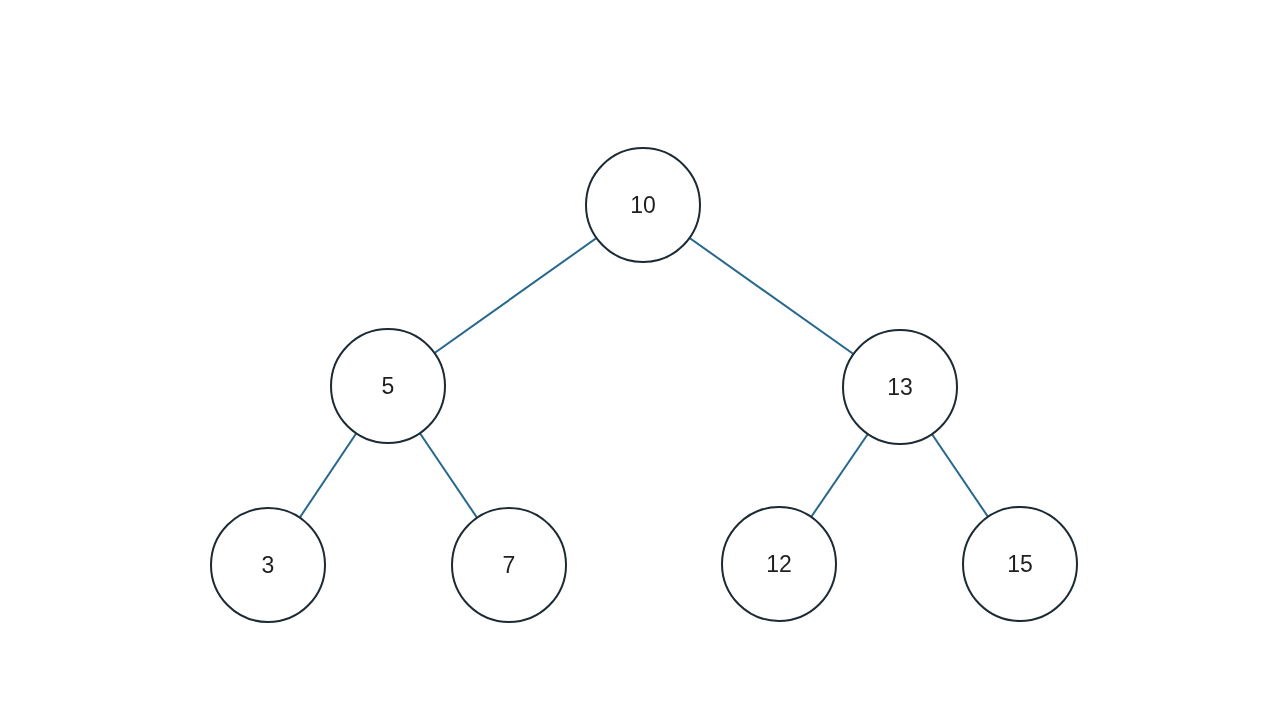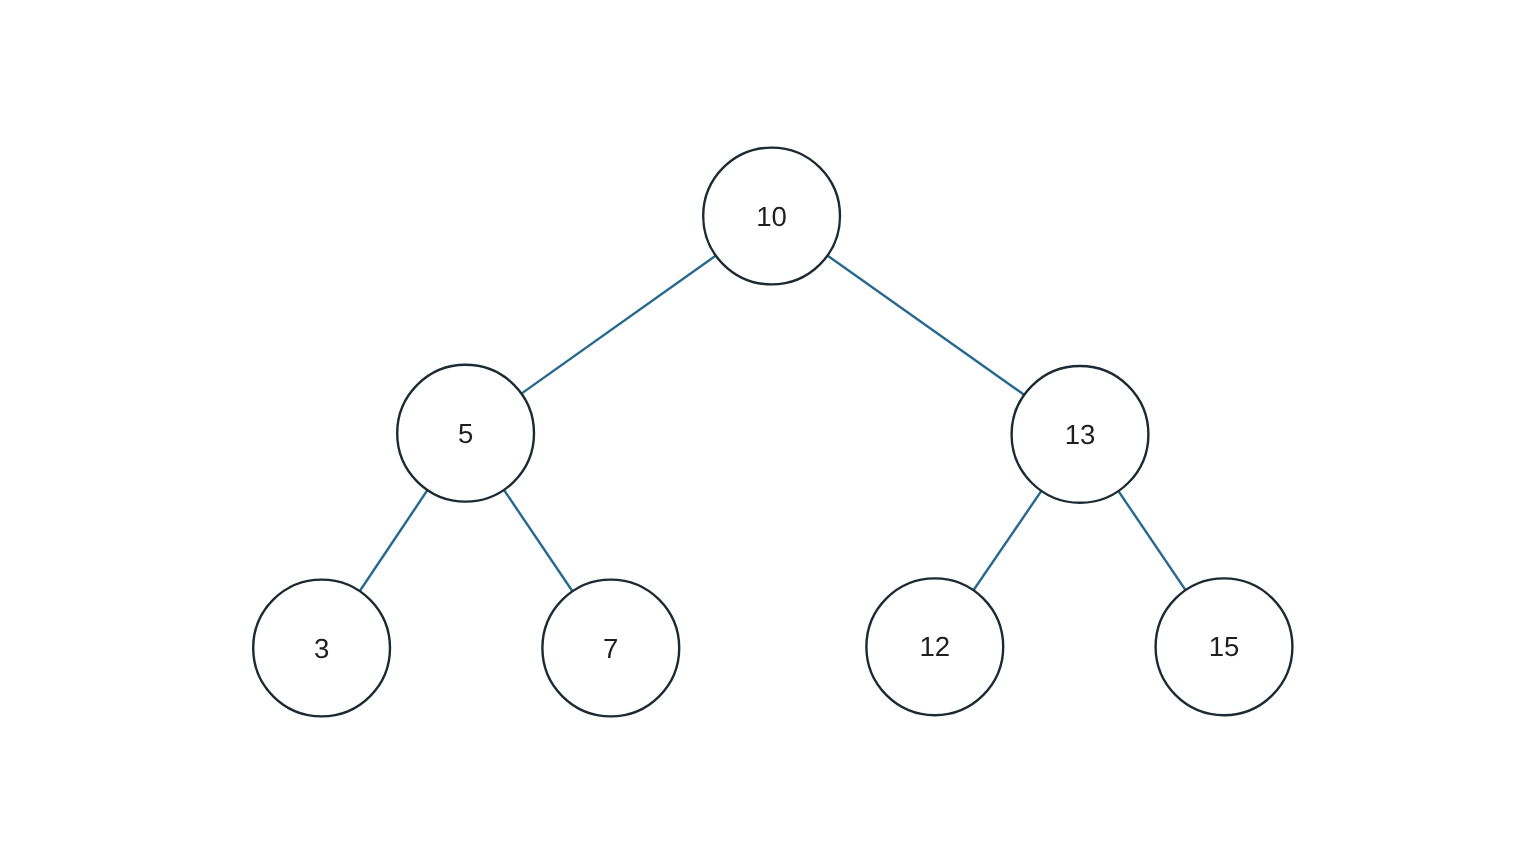--- a/index.html
+++ b/index.html
@@ -8,20 +8,21 @@
     width: 1280px;
     height: 720px;
     background: #ffffff;
     overflow: hidden;
     font-family: "Liberation Sans", sans-serif;
   }
   .canvas-wrap {
     position: relative;
     width: 1280px;
     height: 628px;
+    margin-top: 25px;
   }
   svg {
     display: block;
     width: 1280px;
     height: 720px;
   }
   .tree-edge {
     fill: none;
     stroke-width: 2;
   }

